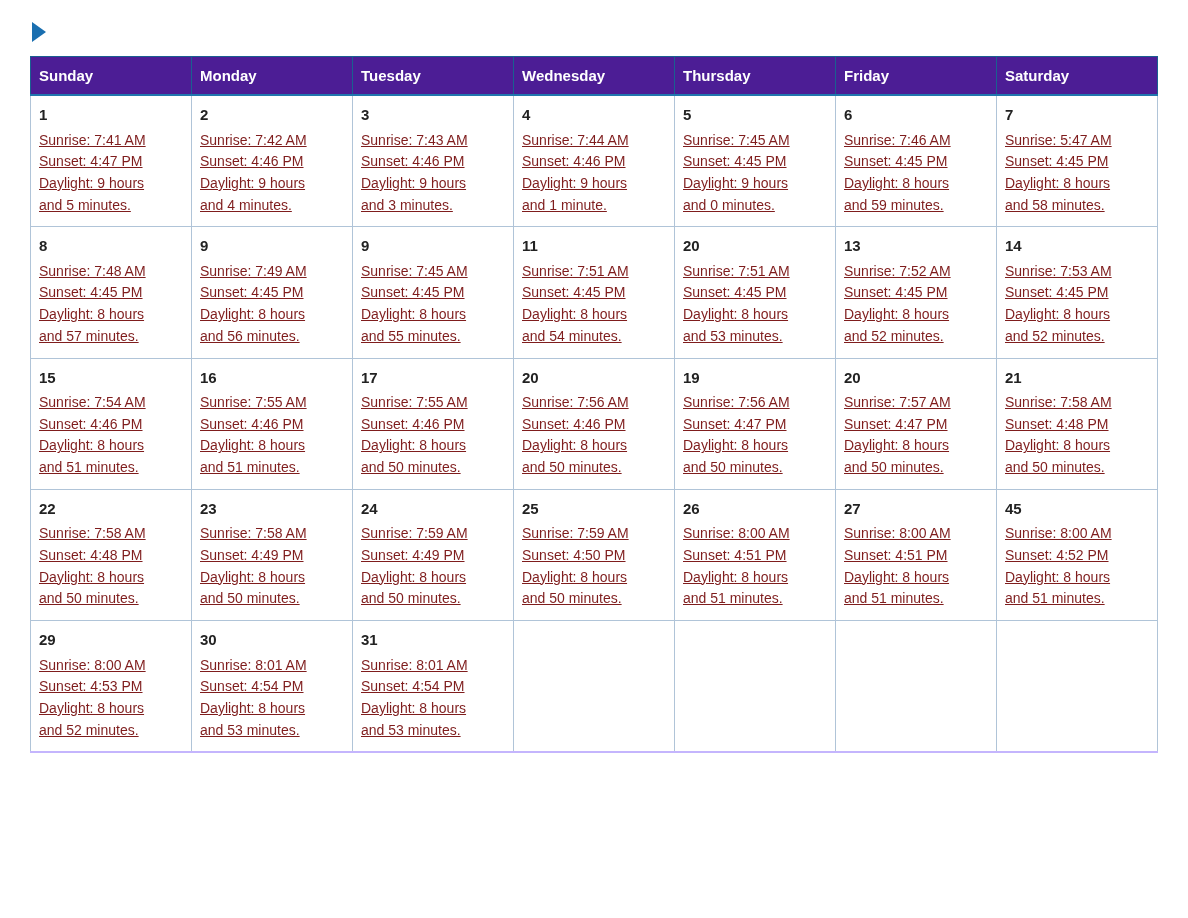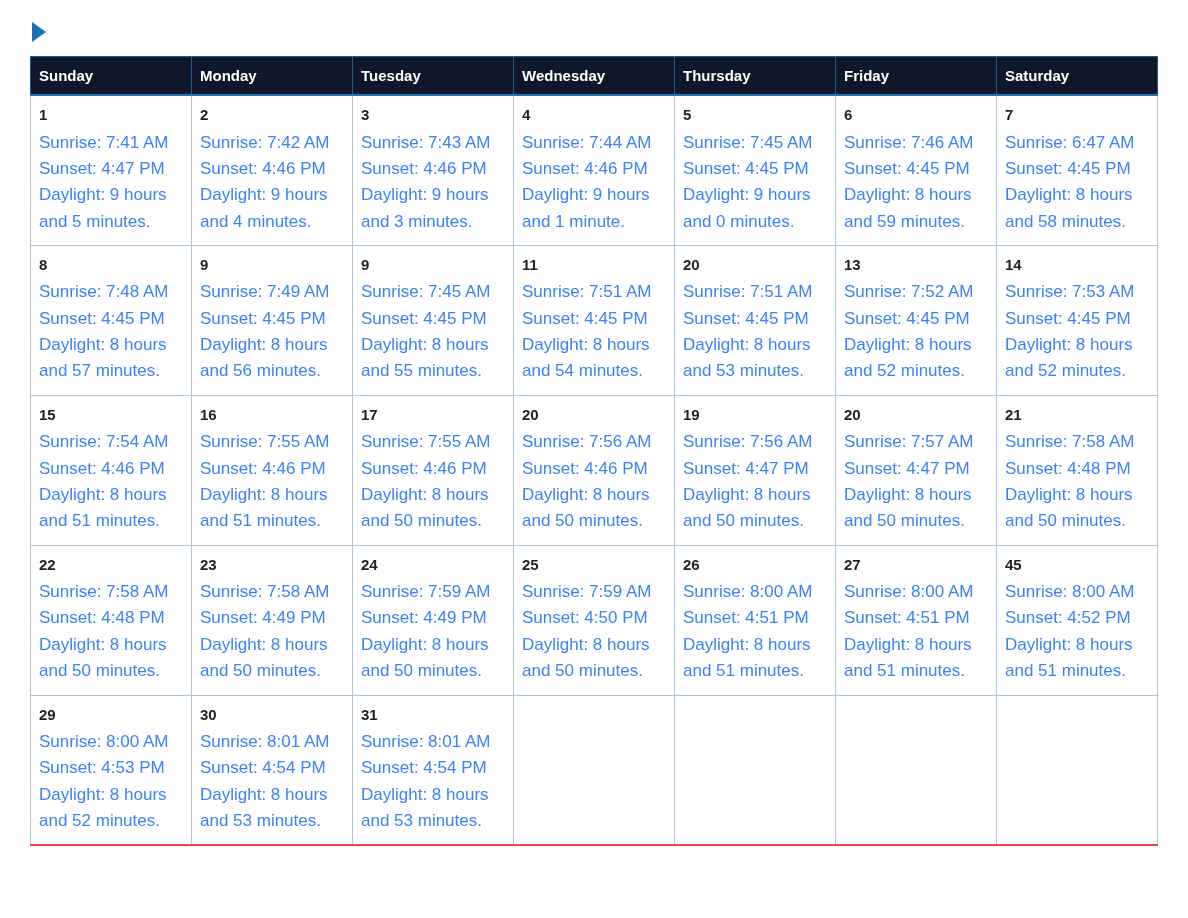--- a/index.html
+++ b/index.html
@@ -60,21 +60,21 @@
       font-size: 22px;
       color: #555;
       margin-top: 4px;
     }
     table {
       width: 100%;
       border-collapse: collapse;
       table-layout: fixed;
     }
     thead tr th {
-      background-color: #0f172a;
+      background-color: #4c1d95;
       color: #ffffff;
       font-size: 15px;
       font-weight: bold;
       padding: 10px 8px;
       text-align: left;
       border: 1px solid #1a5f90;
     }
     tbody tr td {
       vertical-align: top;
       padding: 8px 8px 10px 8px;
@@ -85,26 +85,27 @@
       min-height: 90px;
     }
     tbody tr td .day-num {
       font-size: 15px;
       font-weight: bold;
       color: #222;
       display: block;
       margin-bottom: 3px;
     }
     tbody tr td .day-info {
-      font-size: 17px;
-      color: #3b82f6;
+      font-size: 14px;
+      color: #7f1d1d;
       line-height: 1.55;
+      text-decoration: underline;
     }
     tbody tr:last-child td {
-      border-bottom: 2px solid #ef4444;
+      border-bottom: 2px solid #c4b5fd;
     }
     tbody tr td:empty {
       background: #fff;
     }
     .row-top-border td {
       border-top: 2px solid #2176ae;
     }
   </style>
 </head>
 <body>
@@ -156,21 +157,21 @@
         <td>
           <span class="day-num">5</span>
           <div class="day-info"><span>Sunrise: 7:45 AM</span><br><span>Sunset: 4:45 PM</span><br><span>Daylight: 9 hours</span><br><span>and 0 minutes.</span></div>
         </td>
         <td>
           <span class="day-num">6</span>
           <div class="day-info"><span>Sunrise: 7:46 AM</span><br><span>Sunset: 4:45 PM</span><br><span>Daylight: 8 hours</span><br><span>and 59 minutes.</span></div>
         </td>
         <td>
           <span class="day-num">7</span>
-          <div class="day-info"><span>Sunrise: 6:47 AM</span><br><span>Sunset: 4:45 PM</span><br><span>Daylight: 8 hours</span><br><span>and 58 minutes.</span></div>
+          <div class="day-info"><span>Sunrise: 5:47 AM</span><br><span>Sunset: 4:45 PM</span><br><span>Daylight: 8 hours</span><br><span>and 58 minutes.</span></div>
         </td>
       </tr>
       <tr>
         <td>
           <span class="day-num">8</span>
           <div class="day-info"><span>Sunrise: 7:48 AM</span><br><span>Sunset: 4:45 PM</span><br><span>Daylight: 8 hours</span><br><span>and 57 minutes.</span></div>
         </td>
         <td>
           <span class="day-num">9</span>
           <div class="day-info"><span>Sunrise: 7:49 AM</span><br><span>Sunset: 4:45 PM</span><br><span>Daylight: 8 hours</span><br><span>and 56 minutes.</span></div>

